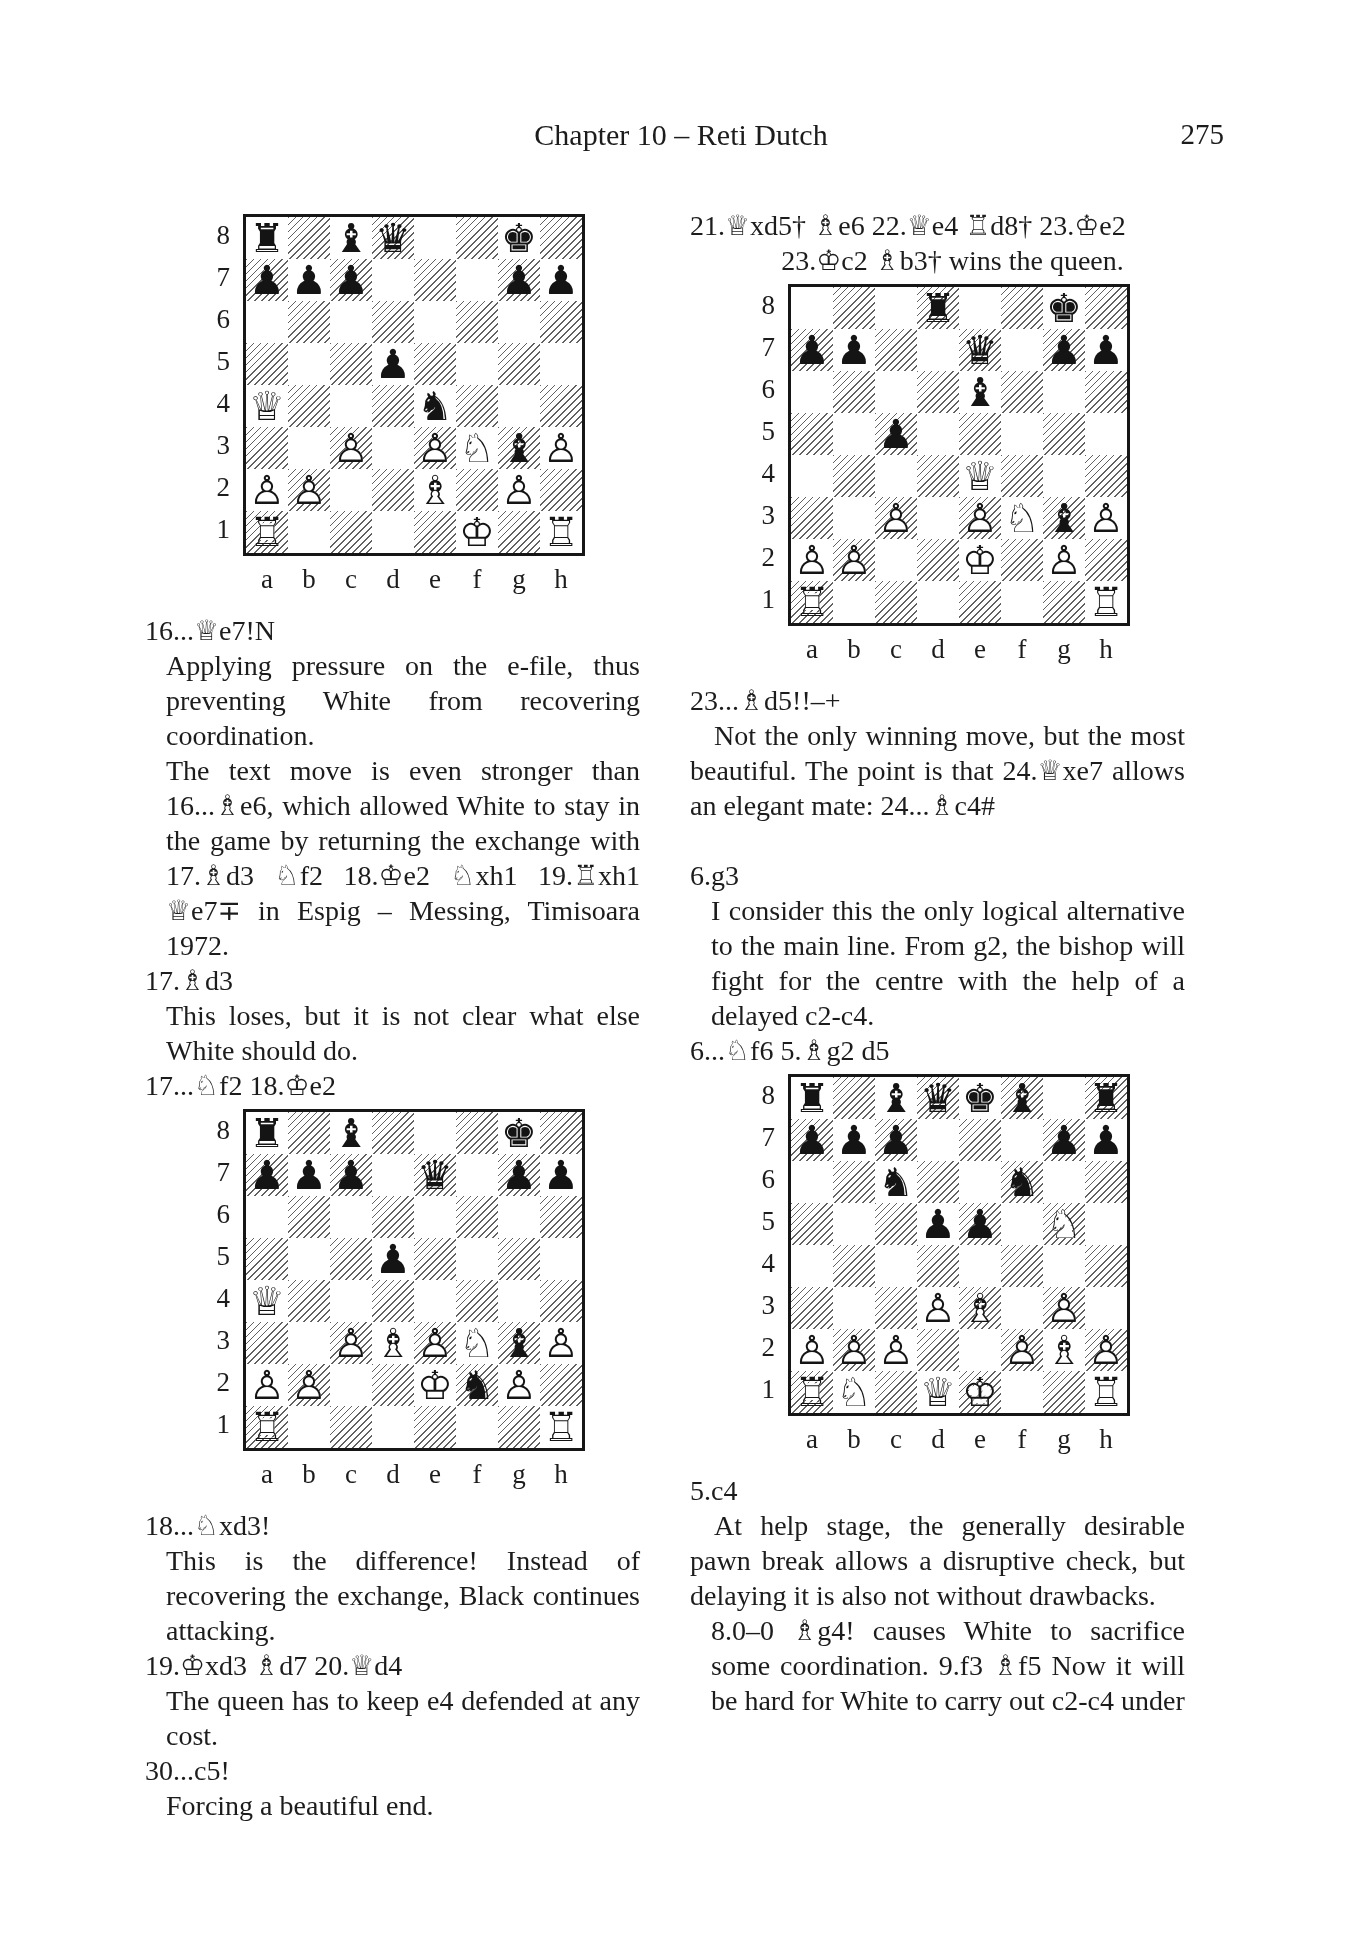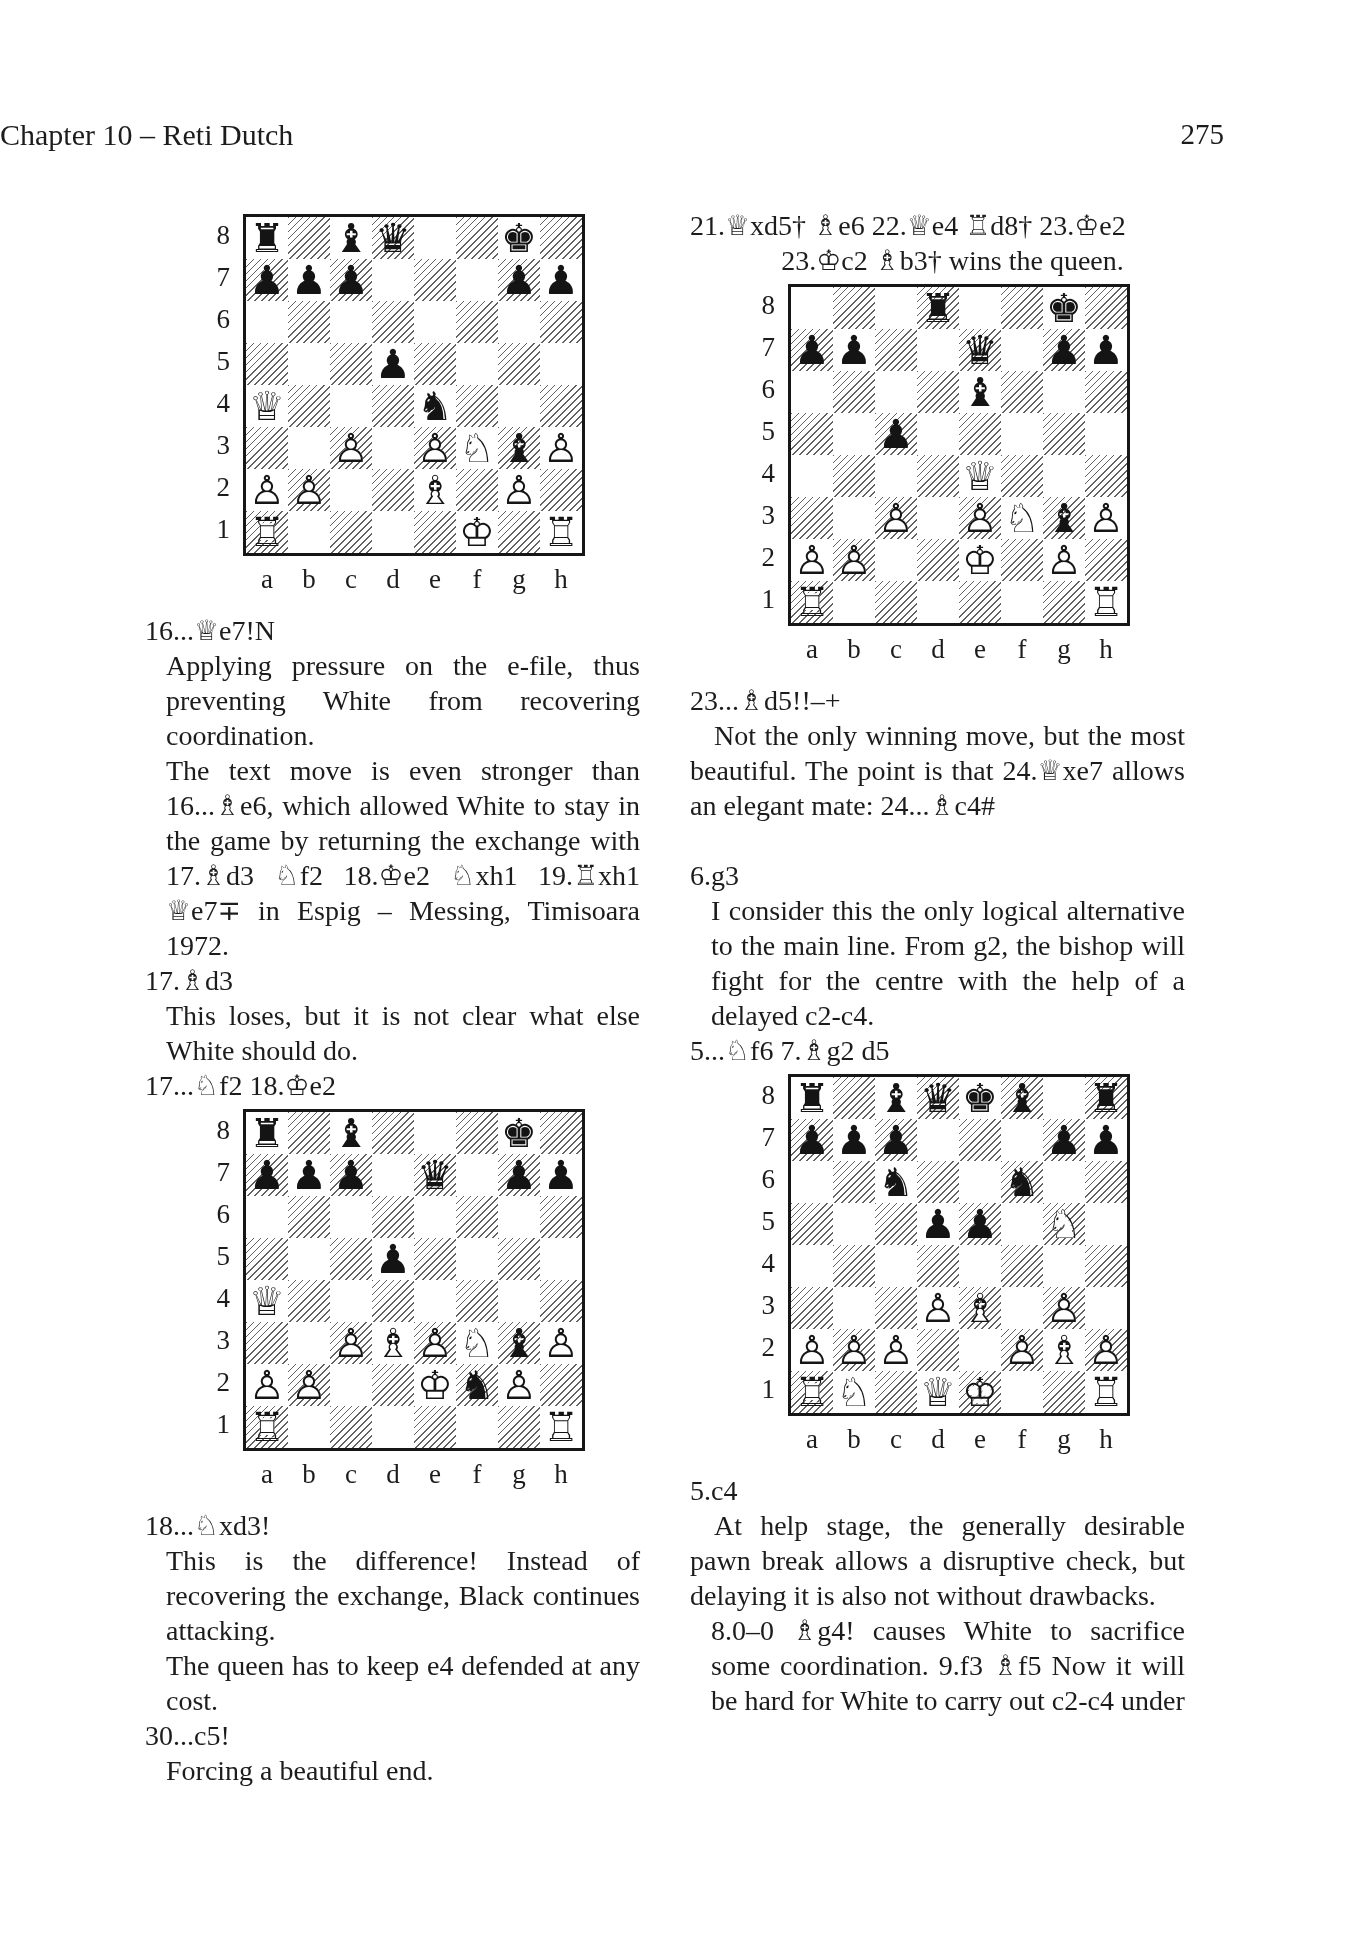--- a/index.html
+++ b/index.html
@@ -2,21 +2,21 @@
 <html><head>
 <meta charset="utf-8">
 <style>
   html,body { margin:0; padding:0; background:#ffffff; }
   .page {
     width:1362px; height:1937px; position:relative; overflow:hidden;
     background:#ffffff; color:#1c1c1c;
     font-family:"Liberation Serif","DejaVu Sans",serif;
   }
   .header { position:relative; padding-top:118px; }
-  .chapter-title { text-align:left; font-size:30px; line-height:34px; }
+  .chapter-title { text-align:center; font-size:30px; line-height:34px; }
   .page-number { position:absolute; top:118px; right:138px; font-size:29px;margin-left:47px; }
 
   .columns { display:flex; margin:56px 0 0 145px; gap:50px; }
   .col { width:495px; }
 
   .move  { font-size:28px; line-height:35px; }
   .move.sub { padding-left:30px;text-align:center; }
   .para  { font-size:28px; line-height:35px; padding-left:21px; text-align:justify; }
   .para.parafl { padding-left:0; text-indent:24px; }
   .gap   { height:35px; }
@@ -359,20 +359,21 @@
             <div class="file-label">c</div>
             <div class="file-label">d</div>
             <div class="file-label">e</div>
             <div class="file-label">f</div>
             <div class="file-label">g</div>
             <div class="file-label">h</div>
           </div>
         </div>
         <div class="move">18...♘xd3!</div>
         <div class="para">This is the difference! Instead of recovering the exchange, Black continues attacking.</div>
+        <div class="move">19.♔xd3 ♗d7 20.♕d4</div>
         <div class="para">The queen has to keep e4 defended at any cost.</div>
         <div class="move">30...c5!</div>
         <div class="para">Forcing a beautiful end.</div>
       </div>
     <div class="col">
         <div class="move">21.♕xd5† ♗e6 22.♕e4 ♖d8† 23.♔e2</div>
         <div class="move sub">23.♔c2 ♗b3† wins the queen.</div>
         <div class="diagram">
           <div class="drow">
             <div class="ranks">
@@ -514,21 +515,21 @@
             <div class="file-label">f</div>
             <div class="file-label">g</div>
             <div class="file-label">h</div>
           </div>
         </div>
         <div class="move">23...♗d5!!–+</div>
         <div class="para parafl">Not the only winning move, but the most beautiful. The point is that 24.♕xe7 allows an elegant mate: 24...♗c4#</div>
         <div class="gap"></div>
         <div class="move">6.g3</div>
         <div class="para">I consider this the only logical alternative to the main line. From g2, the bishop will fight for the centre with the help of a delayed c2-c4.</div>
-        <div class="move">5...♘f6 7.♗g2 d5</div>
+        <div class="move">6...♘f6 5.♗g2 d5</div>
         <div class="diagram">
           <div class="drow">
             <div class="ranks">
               <div class="rank-label">8</div>
               <div class="rank-label">7</div>
               <div class="rank-label">6</div>
               <div class="rank-label">5</div>
               <div class="rank-label">4</div>
               <div class="rank-label">3</div>
               <div class="rank-label">2</div>

